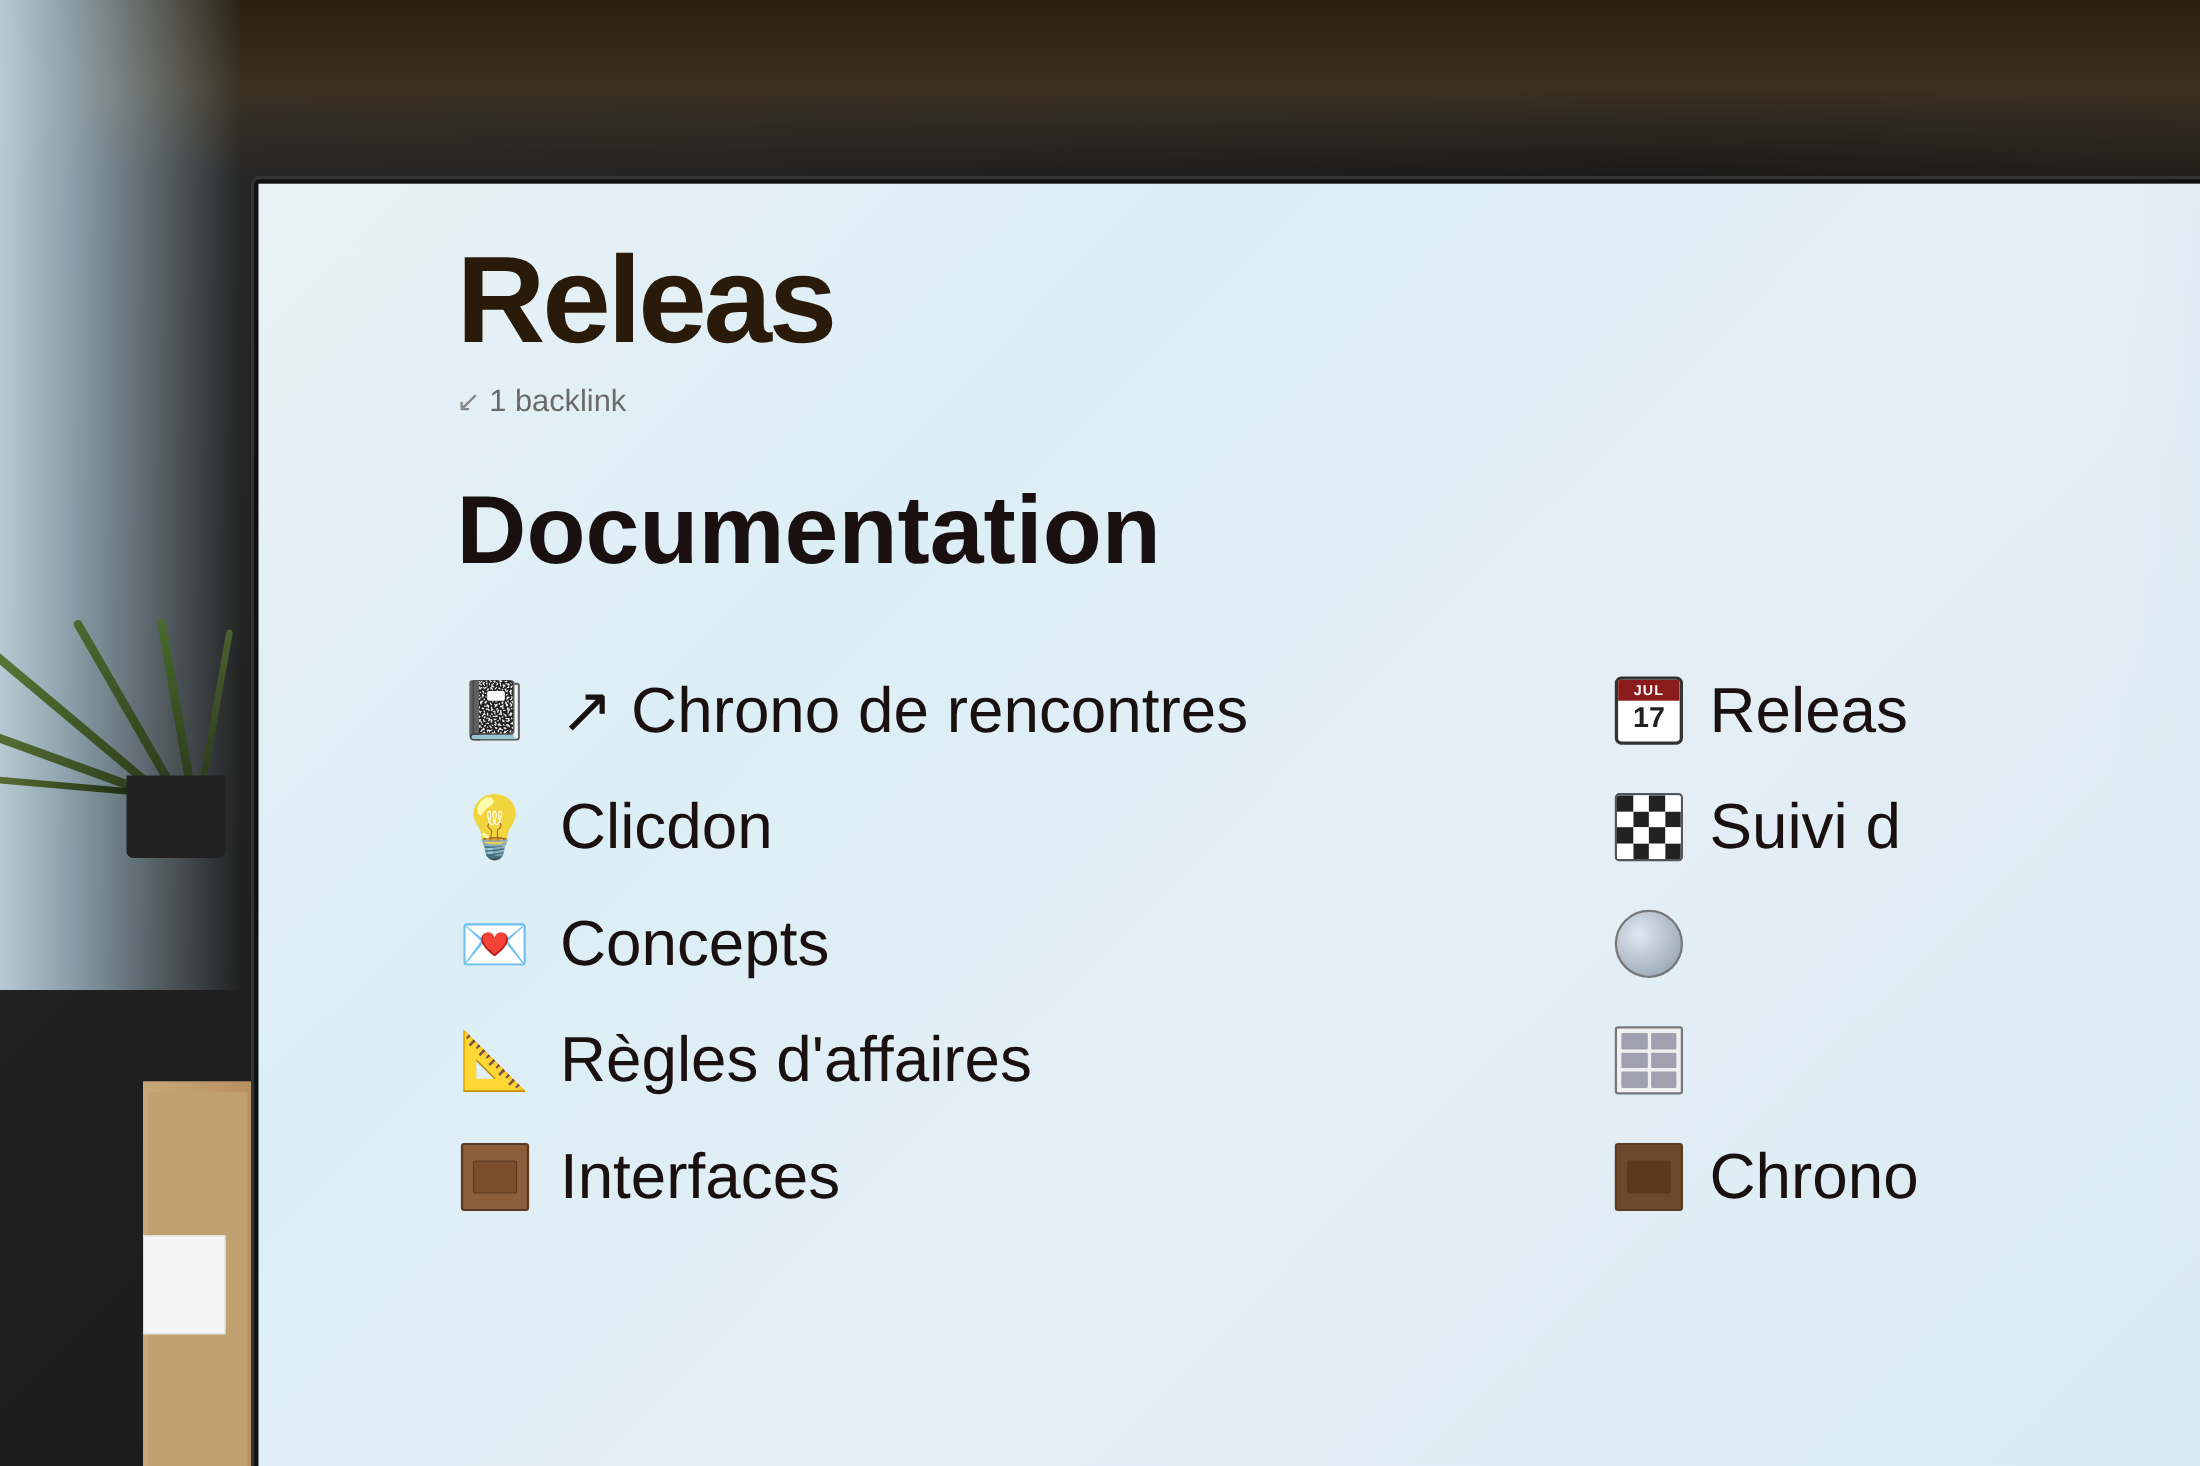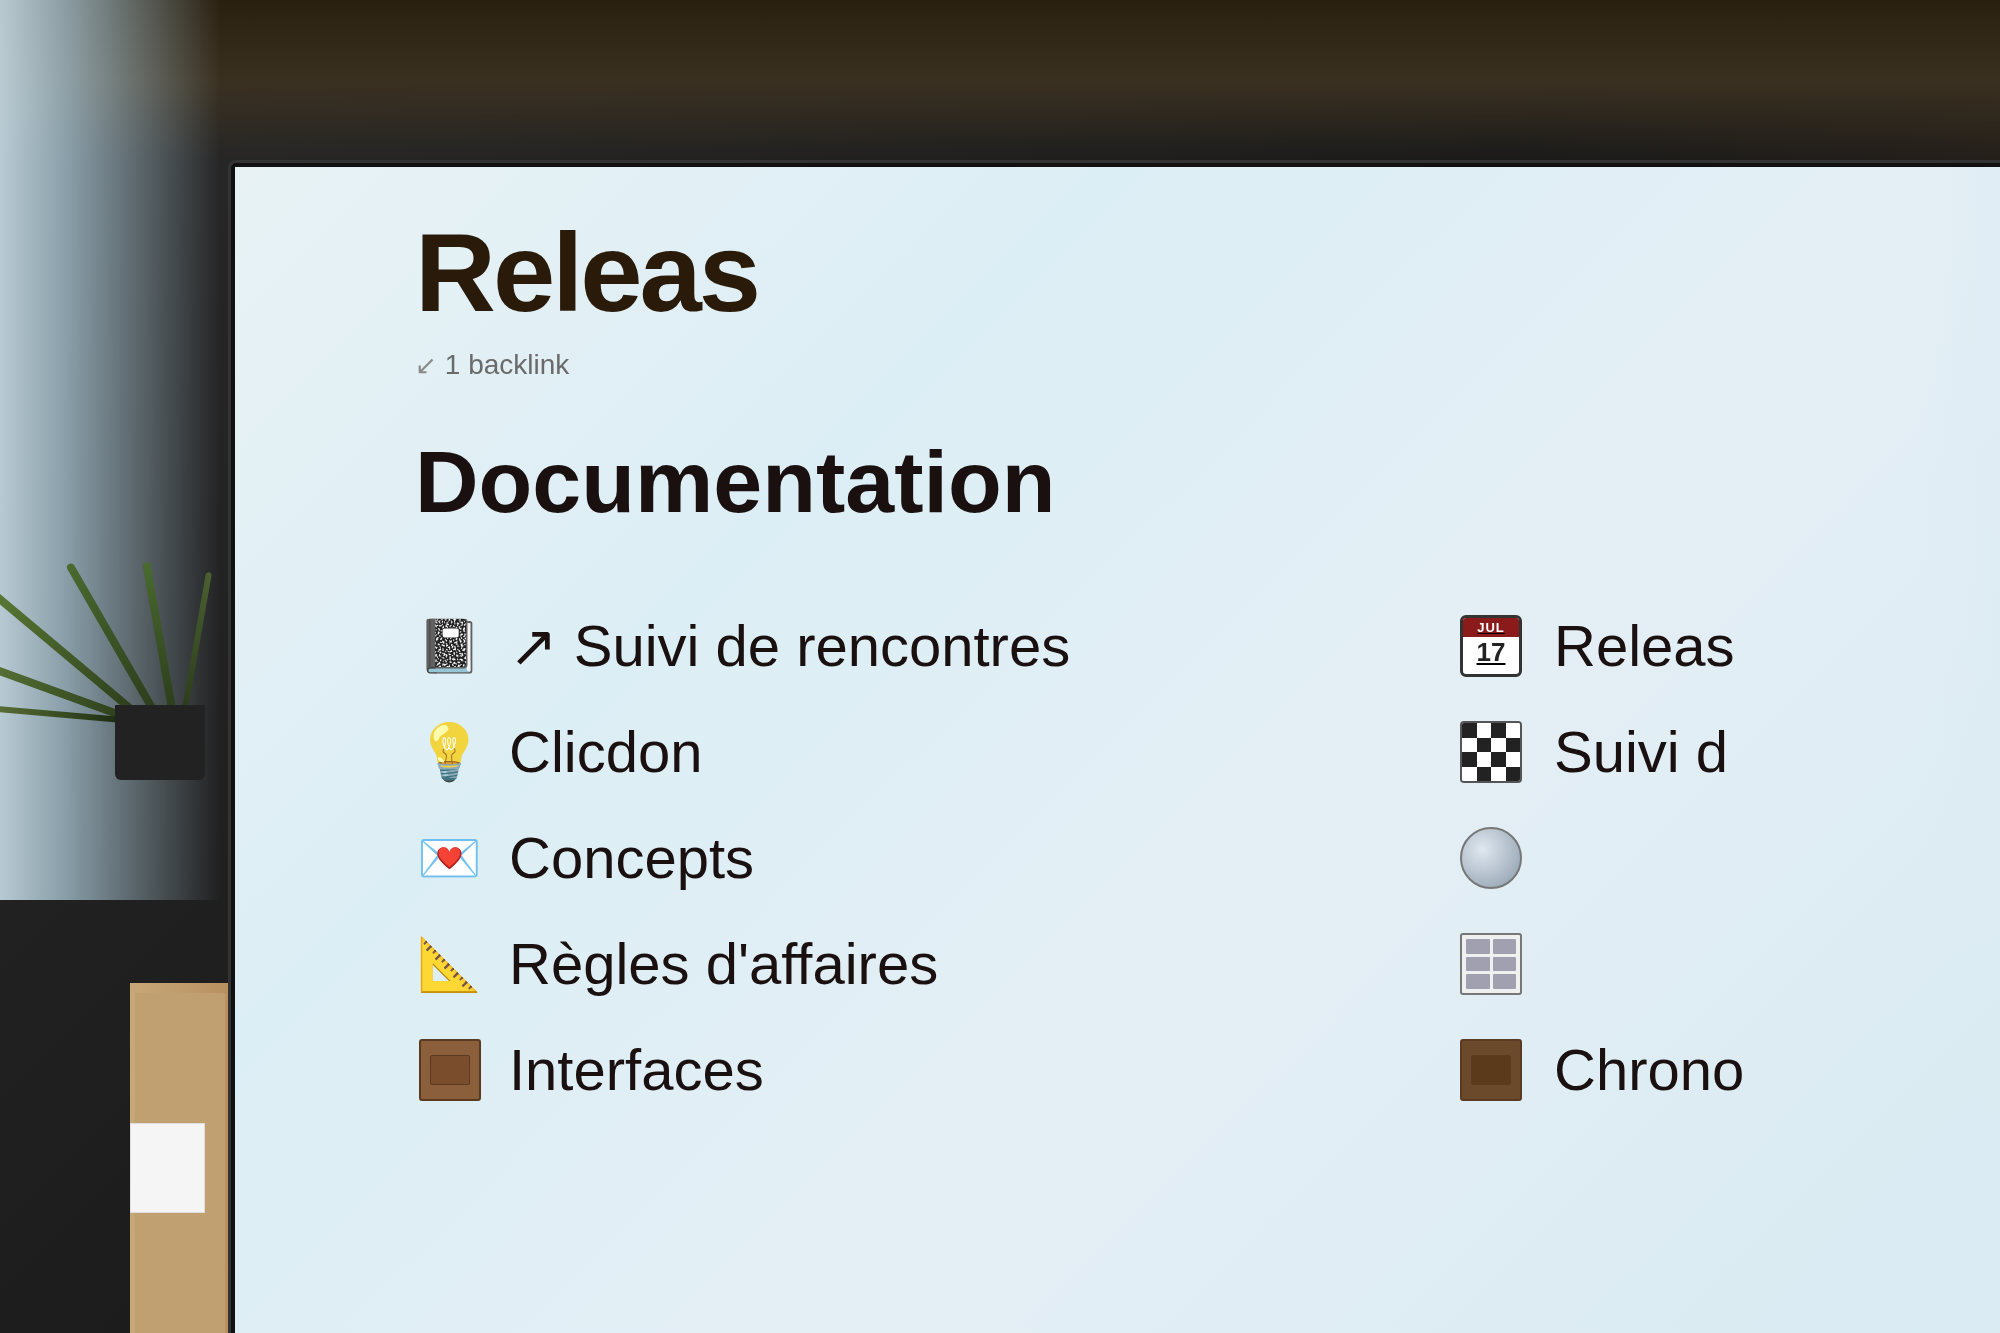--- a/index.html
+++ b/index.html
@@ -257,24 +257,23 @@
       align-items: center;
       gap: 24px;
       padding: 18px 0;
     }
 
     .right-item-icon {
       width: 70px;
       height: 70px;
       display: flex;
       align-items: center;
-      justify-content: flex-start;
+      justify-content: flex-end;
       font-size: 52px;
       flex-shrink: 0;
-      text-decoration: underline;
     }
 
     .right-item-label {
       font-size: 58px;
       font-weight: 500;
       color: #1a1010;
       line-height: 1.1;
     }
 
     
@@ -469,21 +468,21 @@
     <div class="section-heading">Documentation</div>
 
     <div style="display: flex; gap: 80px; position: relative;">
 
       <div class="doc-list">
 
         <div class="doc-item">
           <div class="doc-item-icon">
             <span style="font-size: 52px;">📓</span>
           </div>
-          <span class="doc-item-label">↗ Suivi de rencontres</span>
+          <span class="doc-item-label">↗ Chrono de rencontres</span>
         </div>
 
         <div class="doc-item">
           <div class="doc-item-icon">
             <span class="bulb-icon">💡</span>
           </div>
           <span class="doc-item-label">Clicdon</span>
         </div>
 
         <div class="doc-item">

